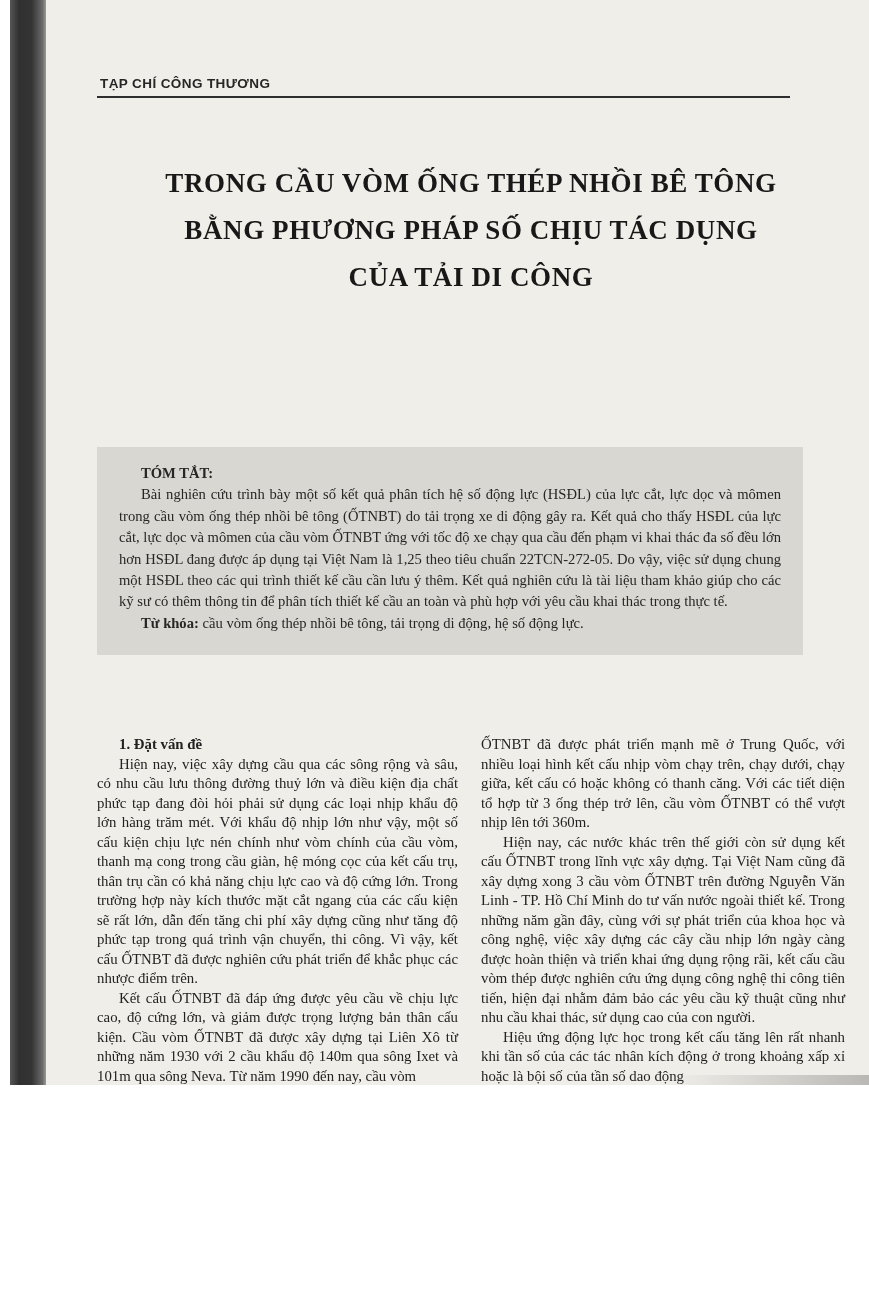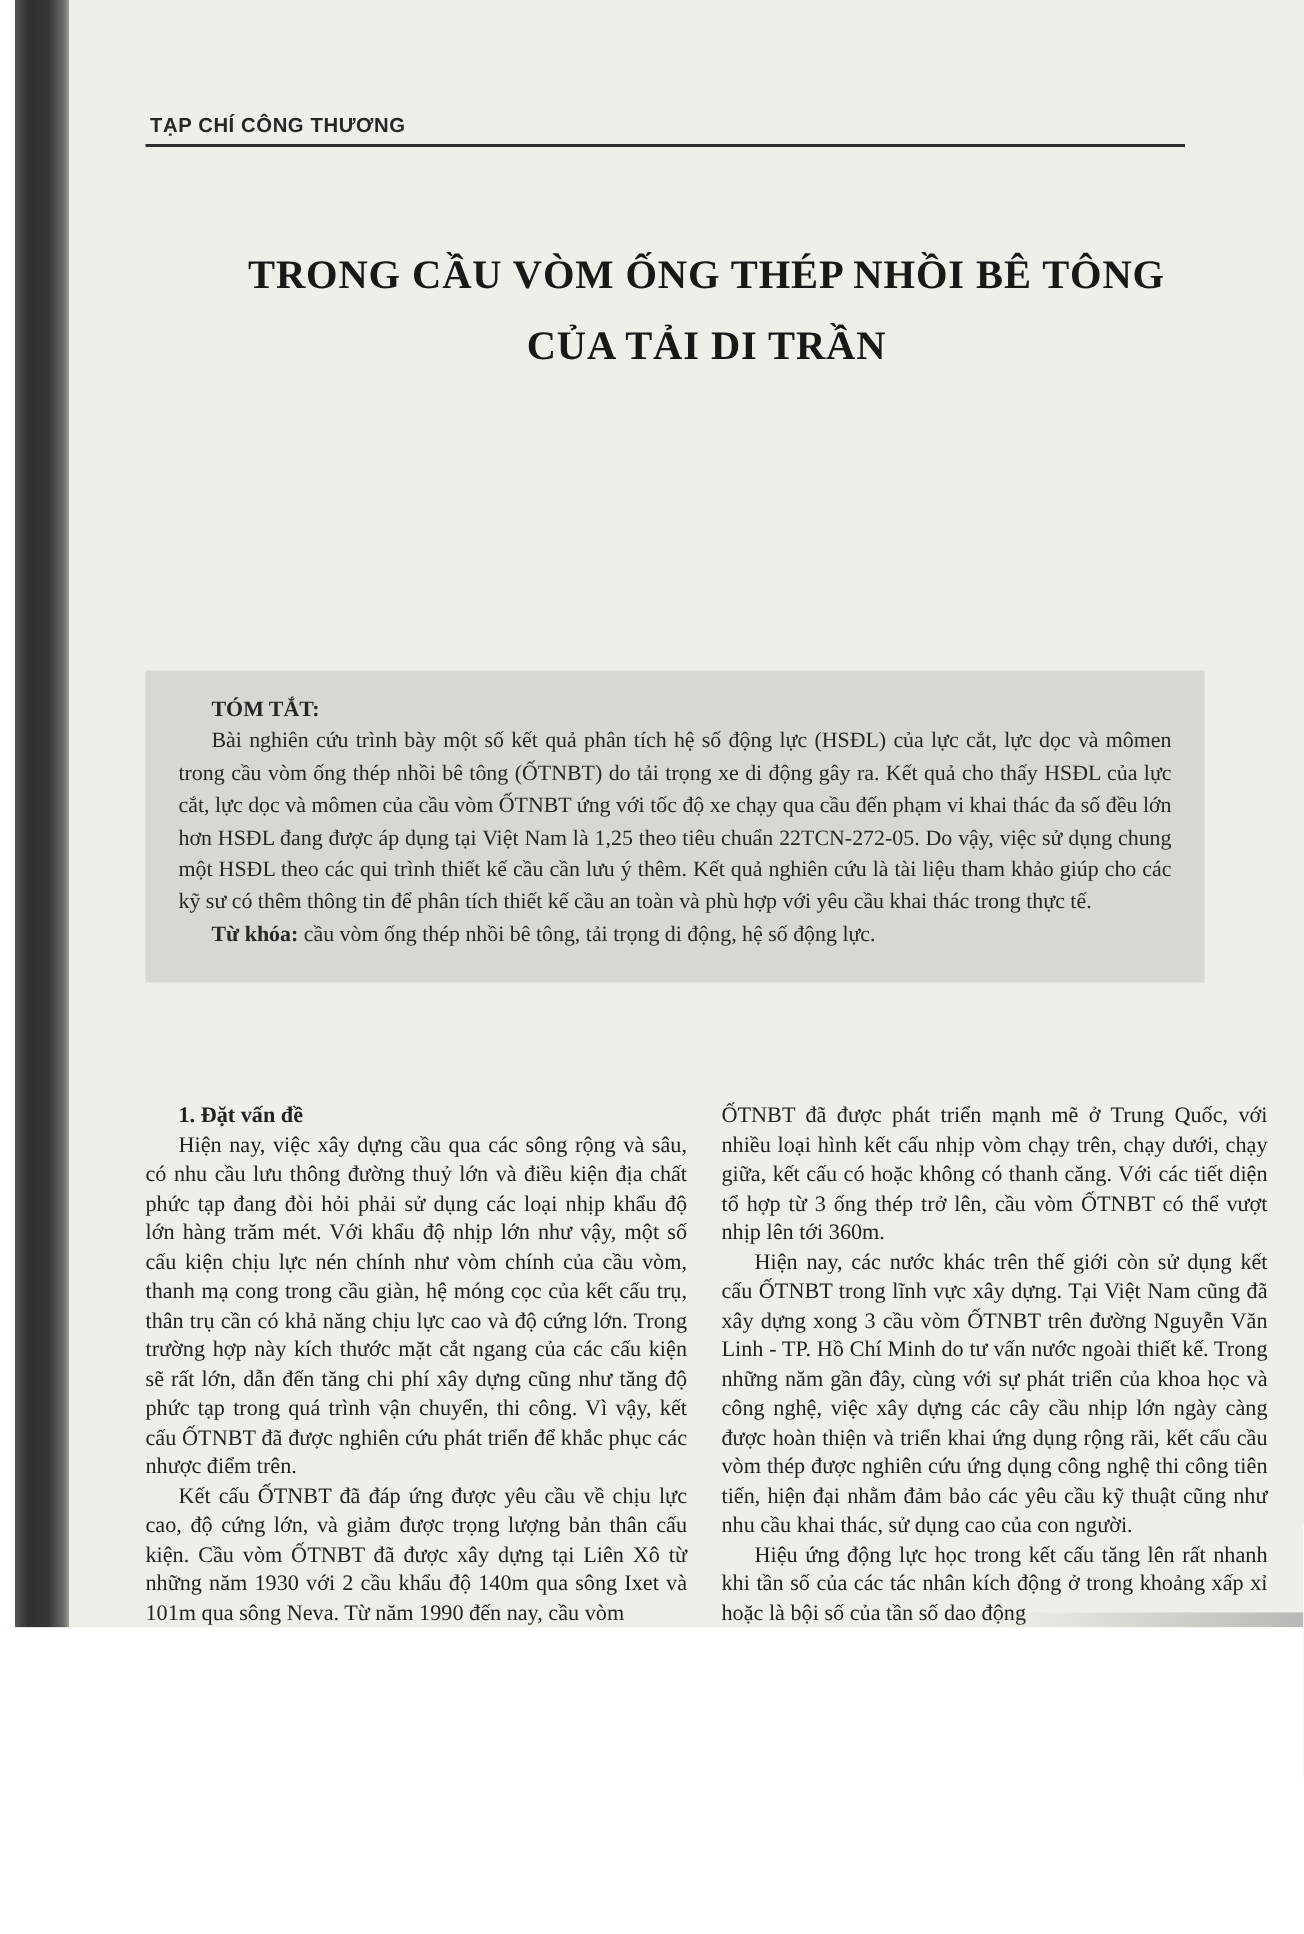--- a/index.html
+++ b/index.html
@@ -94,21 +94,22 @@
   <div class="left-sliver"></div>
   <div class="binding-strip"></div>
 
   <header class="masthead">
     <span>TẠP CHÍ CÔNG THƯƠNG</span>
   </header>
   <div class="masthead-rule"></div>
 
   <h1 class="title">
     <span class="tl">TRONG CẦU VÒM ỐNG THÉP NHỒI BÊ TÔNG</span>
-    <span class="tl">CỦA TẢI DI TRẦN</span>
+    <span class="tl">BẰNG PHƯƠNG PHÁP SỐ CHỊU TÁC DỤNG</span>
+    <span class="tl">CỦA TẢI DI CÔNG</span>
   </h1>
 
 
   <section class="abstract">
     <div class="abs-label">TÓM TẮT:</div>
     <p class="abs-body">Bài nghiên cứu trình bày một số kết quả phân tích hệ số động lực (HSĐL) của lực cắt, lực dọc và mômen trong cầu vòm ống thép nhồi bê tông (ỐTNBT) do tải trọng xe di động gây ra. Kết quả cho thấy HSĐL của lực cắt, lực dọc và mômen của cầu vòm ỐTNBT ứng với tốc độ xe chạy qua cầu đến phạm vi khai thác đa số đều lớn hơn HSĐL đang được áp dụng tại Việt Nam là 1,25 theo tiêu chuẩn 22TCN-272-05. Do vậy, việc sử dụng chung một HSĐL theo các qui trình thiết kế cầu cần lưu ý thêm. Kết quả nghiên cứu là tài liệu tham khảo giúp cho các kỹ sư có thêm thông tin để phân tích thiết kế cầu an toàn và phù hợp với yêu cầu khai thác trong thực tế.</p>
     <p class="abs-keywords"><strong>Từ khóa:</strong><span> cầu vòm ống thép nhồi bê tông, tải trọng di động, hệ số động lực.</span></p>
   </section>
 
   <div class="col col1">

